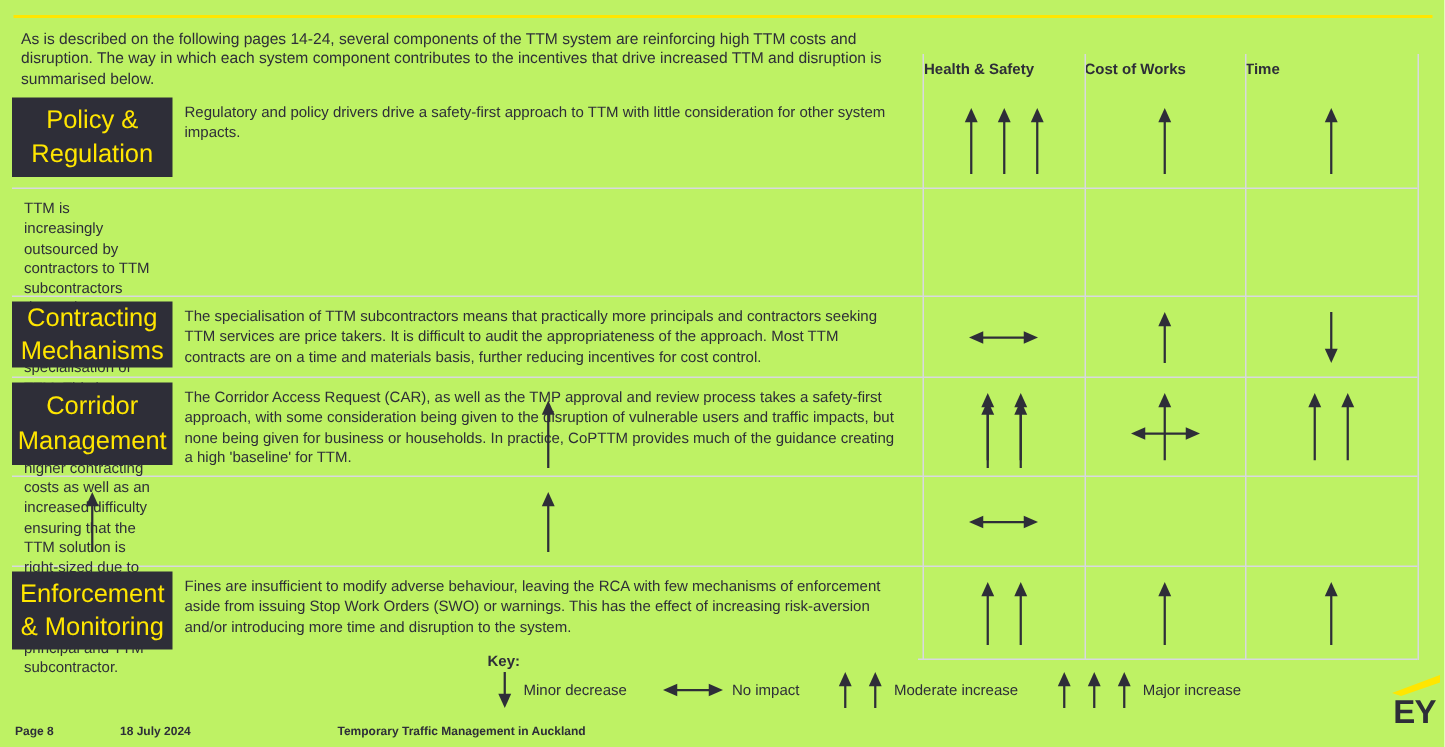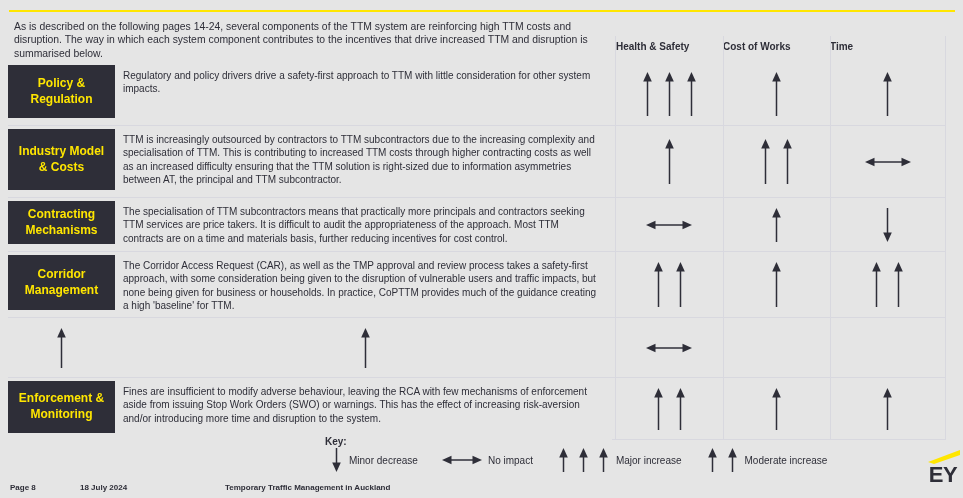--- a/index.html
+++ b/index.html
@@ -1,18 +1,18 @@
 <!DOCTYPE html>
 <html><head>
 <meta charset="utf-8">
 <style>
   * { margin:0; padding:0; box-sizing:border-box; }
   html,body { background:#ffffff; }
   .page {
-    position:relative; width:963px; height:498px; background:#e5e5e5;
+    position:relative; width:963px; height:498px; background:#bef264;
     font-family:"Liberation Sans", sans-serif; color:#2e2e38; overflow:hidden;
   }
   .top-rule { position:absolute; left:9px; top:10px; width:946px; height:2px; background:#ffe600; }
   .intro {
     position:absolute; left:14px; top:20px; width:600px;
     font-size:10.4px; line-height:1.28; color:#2e2e38;
   }
   .col-header {
     position:absolute; top:41px; font-size:10px; font-weight:bold;
     text-align:left; color:#2e2e38;
@@ -32,21 +32,21 @@
   .trow:nth-child(1){ height:64px; }
   .trow:nth-child(2){ height:72px; }
   .trow:nth-child(3){ height:54px; }
   .trow:nth-child(4){ height:66px; }
   .trow:nth-child(5){ height:60px; }
   .trow:nth-child(6){ height:62px; border-bottom:none; }
   .label-cell { padding:3px 0 7px 0; }
   .label-block {
     height:100%; background:#2e2e38; color:#ffe600;
     display:flex; align-items:center; justify-content:center; text-align:center;
-    font-size:12px; font-weight:700; line-height:1.3; padding:0 8px;
+    font-size:17px; font-weight:400; line-height:1.3; padding:0 8px;
   }
   .desc-cell { padding:7px 14px 0 8px; font-size:10px; line-height:1.33; color:#2e2e38; }
   .arrow-cell { display:flex; align-items:center; justify-content:center; }
   .arrow-cluster { display:flex; align-items:center; gap:9px; }
   .flip { transform:rotate(180deg); }
 
   .key-title { position:absolute; left:325px; top:436px; font-size:10px; font-weight:bold; }
   .key-row {
     position:absolute; left:330px; top:448px; display:flex; align-items:center; gap:24px;
   }
@@ -115,23 +115,20 @@
           <div class="arrow-cluster">
             <svg class="" width="13" height="44" viewBox="0 0 13 44">
               <line x1="6.5" y1="44" x2="6.5" y2="7" stroke="#2e2e38" stroke-width="1.5"></line>
               <polygon points="6.5,0 2.2,9.5 10.8,9.5" fill="#2e2e38"></polygon>
             </svg>
           </div>
         </div>
     </div>
 
     <div class="trow">
-      <div class="label-cell">
-        <div class="label-block">Industry Model &amp; Costs</div>
-      </div>
       <div class="desc-cell">TTM is increasingly outsourced by contractors to TTM subcontractors due to the increasing complexity and specialisation of TTM. This is contributing to increased TTM costs through higher contracting costs as well as an increased difficulty ensuring that the TTM solution is right-sized due to information asymmetries between AT, the principal and TTM subcontractor.</div>
       <div class="arrow-cell">
           <div class="arrow-cluster">
             <svg class="" width="13" height="45" viewBox="0 0 13 45">
               <line x1="6.5" y1="45" x2="6.5" y2="7" stroke="#2e2e38" stroke-width="1.5"></line>
               <polygon points="6.5,0 2.2,9.5 10.8,9.5" fill="#2e2e38"></polygon>
             </svg>
           </div>
         </div>
       <div class="arrow-cell">
@@ -324,43 +321,43 @@
       <span class="key-arrow">
           <div class="arrow-cluster">
             <svg class="" width="13" height="24" viewBox="0 0 13 24">
               <line x1="6.5" y1="24" x2="6.5" y2="7" stroke="#2e2e38" stroke-width="1.5"></line>
               <polygon points="6.5,0 2.2,9.5 10.8,9.5" fill="#2e2e38"></polygon>
             </svg>
             <svg class="" width="13" height="24" viewBox="0 0 13 24">
               <line x1="6.5" y1="24" x2="6.5" y2="7" stroke="#2e2e38" stroke-width="1.5"></line>
               <polygon points="6.5,0 2.2,9.5 10.8,9.5" fill="#2e2e38"></polygon>
             </svg>
+          </div>
+        </span>
+      <span class="key-label">Moderate increase</span>
+    </div>
+
+    <div class="key-item">
+      <span class="key-arrow">
+          <div class="arrow-cluster">
+            <svg class="" width="13" height="24" viewBox="0 0 13 24">
+              <line x1="6.5" y1="24" x2="6.5" y2="7" stroke="#2e2e38" stroke-width="1.5"></line>
+              <polygon points="6.5,0 2.2,9.5 10.8,9.5" fill="#2e2e38"></polygon>
+            </svg>
+            <svg class="" width="13" height="24" viewBox="0 0 13 24">
+              <line x1="6.5" y1="24" x2="6.5" y2="7" stroke="#2e2e38" stroke-width="1.5"></line>
+              <polygon points="6.5,0 2.2,9.5 10.8,9.5" fill="#2e2e38"></polygon>
+            </svg>
             <svg class="" width="13" height="24" viewBox="0 0 13 24">
               <line x1="6.5" y1="24" x2="6.5" y2="7" stroke="#2e2e38" stroke-width="1.5"></line>
               <polygon points="6.5,0 2.2,9.5 10.8,9.5" fill="#2e2e38"></polygon>
             </svg>
           </div>
         </span>
       <span class="key-label">Major increase</span>
-    </div>
-
-    <div class="key-item">
-      <span class="key-arrow">
-          <div class="arrow-cluster">
-            <svg class="" width="13" height="24" viewBox="0 0 13 24">
-              <line x1="6.5" y1="24" x2="6.5" y2="7" stroke="#2e2e38" stroke-width="1.5"></line>
-              <polygon points="6.5,0 2.2,9.5 10.8,9.5" fill="#2e2e38"></polygon>
-            </svg>
-            <svg class="" width="13" height="24" viewBox="0 0 13 24">
-              <line x1="6.5" y1="24" x2="6.5" y2="7" stroke="#2e2e38" stroke-width="1.5"></line>
-              <polygon points="6.5,0 2.2,9.5 10.8,9.5" fill="#2e2e38"></polygon>
-            </svg>
-          </div>
-        </span>
-      <span class="key-label">Moderate increase</span>
     </div>
   </div>
 
   <div class="footer-page">Page 8</div>
   <div class="footer-date">18 July 2024</div>
   <div class="footer-title">Temporary Traffic Management in Auckland</div>
 
   <div class="ey-logo">
     <svg class="ey-beam" width="32" height="14" viewBox="0 0 32 14">
       <polygon points="0,12 32,0 32,5 6,14" fill="#ffe600"></polygon>

